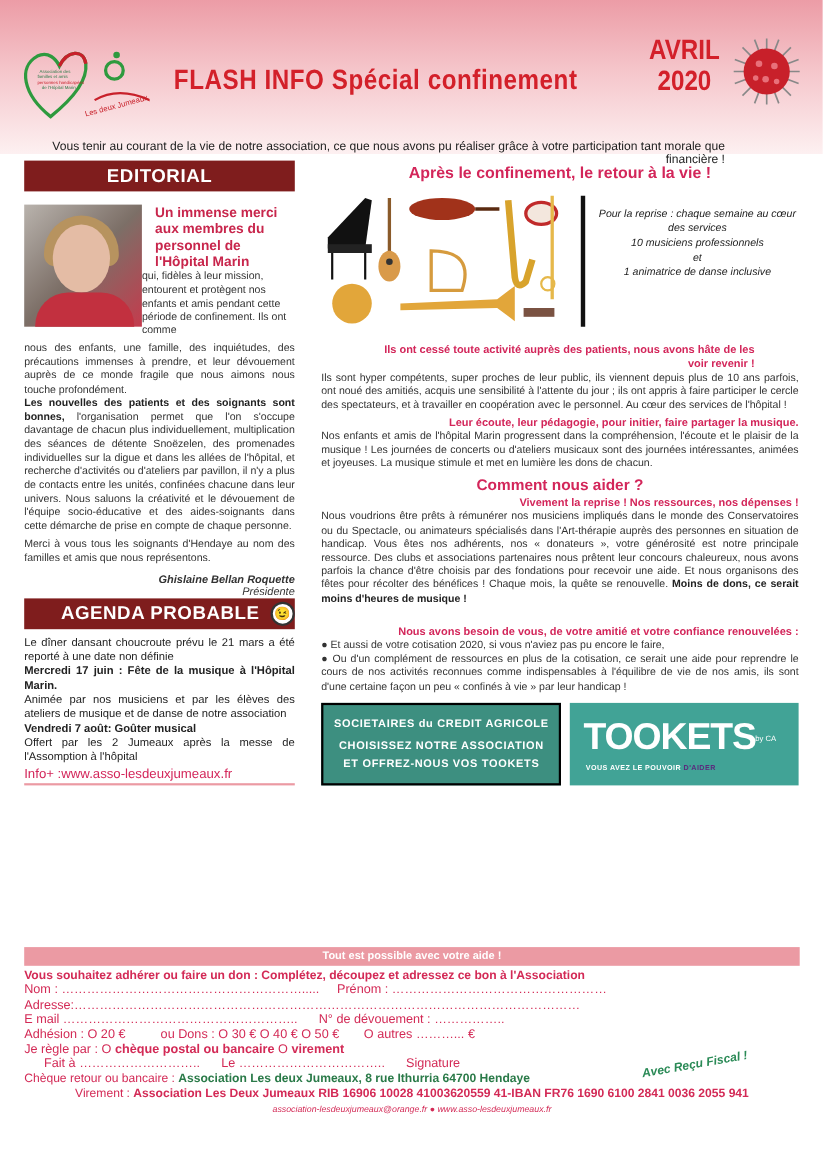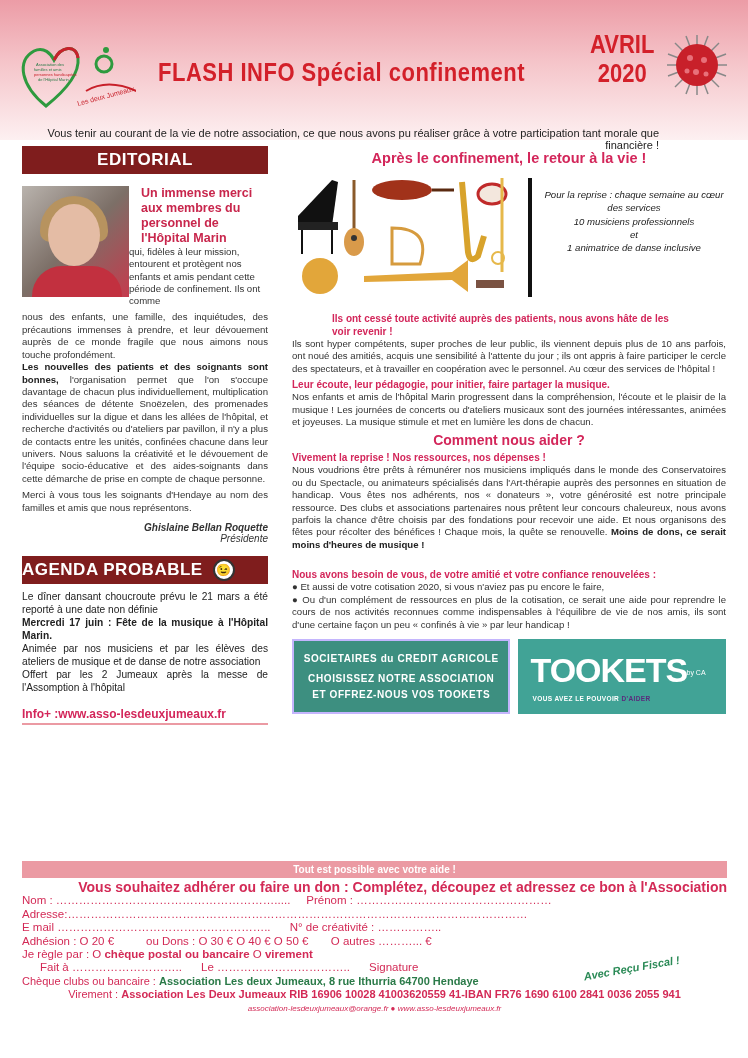--- a/index.html
+++ b/index.html
@@ -16,44 +16,44 @@
 .edit-top{display:flex;margin-top:12px}
 .photo{width:107px;height:111px;background:linear-gradient(135deg,#b9b3ad,#7c6f67 50%,#c53b4d);position:relative;flex:none}
 .photo .face{position:absolute;left:26px;top:18px;width:52px;height:62px;border-radius:50%;background:#e4bca5}
 .photo .hair{position:absolute;left:18px;top:10px;width:68px;height:46px;border-radius:34px 34px 10px 10px;background:#b7935f}
 .photo .body{position:absolute;left:10px;top:80px;width:90px;height:31px;background:#c2303f;border-radius:30px 30px 0 0}
 .edit-hl{margin-left:12px;font-size:12.5px;font-weight:bold;color:#c8264c;line-height:15px}
 .edit-intro{font-size:9.6px;line-height:12.3px;color:#333}
 .justify{text-align:justify;font-size:9.6px;line-height:12.4px;color:#333}
 .sig{text-align:right;font-size:10px;font-style:italic;margin-top:8px}
 .sig b{font-weight:bold}
-.agenda-head{margin-top:12px;display:flex;align-items:center;justify-content:flex-start;gap:10px}
+.agenda-head{display:flex;align-items:center;justify-content:flex-end;gap:10px}
 .smiley{width:22px;height:22px;border:2px solid #333;border-radius:50%;background:#fff;font-size:12px;line-height:18px;text-align:center;color:#333}
 .agenda{margin-top:6px;font-size:10.2px;line-height:13px;color:#222;text-align:justify}
 .agenda b{font-weight:bold}
-.info-link{color:#d3265a;font-weight:bold;font-size:12px;display:block;margin-top:14px}
+.info-link{color:#d3265a;font-weight:normal;font-size:12px;display:block;margin-top:2px}
 .agenda-line{border-bottom:2px solid #eb9aa3;margin-top:2px}
 .right{position:absolute;left:292px;top:146px;width:434px}
 .r-title{color:#d3265a;font-weight:bold;font-size:14.5px;text-align:center;margin-top:4px}
 .music{display:flex;margin-top:6px}
 .instruments{width:250px;height:130px;position:relative}
 .pitch{flex:1;text-align:center;font-size:9.6px;line-height:13.3px;font-style:italic;color:#222;padding-top:16px}
 .pitch b{font-weight:normal}
-.pink-c{color:#d3265a;font-weight:bold;text-align:left;font-size:10px;line-height:13px}
+.pink-c{color:#d3265a;font-weight:bold;text-align:right;font-size:10px;line-height:13px}
 .big-h{color:#d3265a;font-weight:bold;text-align:center;font-size:14px;margin-top:4px}
 .r-body{font-size:9.6px;line-height:12.4px;text-align:justify;color:#333}
 .tookets{display:flex;gap:8px;margin-top:8px;margin-left:0}
-.tk-left{width:219px;height:75px;background:#3d8f80;color:#fff;font-size:10px;text-align:center;font-weight:bold;letter-spacing:0.6px;padding-top:10px;line-height:16px;border:2px solid #c4b5fd}
+.tk-left{width:219px;height:75px;background:#3d8f80;color:#fff;font-size:10px;text-align:center;font-weight:bold;letter-spacing:0.6px;padding-top:10px;line-height:16px;border:2px solid #000000}
 .tk-right{width:208px;height:75px;background:#41a396;position:relative;color:#fff}
 .tk-logo{position:absolute;left:12px;top:12px;font-size:34px;font-weight:bold;letter-spacing:-1px}
 .tk-tag{position:absolute;left:14px;top:56px;font-size:6.5px;font-weight:bold;letter-spacing:0.4px}
 .tk-tag span{color:#5a2b7d}
 .form-bar{position:absolute;left:22px;top:861px;width:705px;height:17px;background:#eb9aa3;color:#fff;font-weight:bold;font-size:10px;text-align:center;line-height:17px}
 .form{position:absolute;left:22px;top:881px;width:705px;color:#d32a56;font-size:11.5px;line-height:13.4px}
-.form .ftitle{text-align:right;font-weight:bold;font-size:14px}
+.form .ftitle{text-align:left;font-weight:bold;font-size:11px}
 .green{color:#2a7a48;font-weight:bold}
 .recu{position:absolute;left:583px;top:962px;color:#2a8a56;font-weight:bold;font-style:italic;font-size:11px;transform:rotate(-10deg)}
 .small{font-size:8px}
 .center{text-align:center}
 </style>
 </head>
 <body>
 
 <div class="header">
   <svg class="logo" viewBox="0 0 120 80">
@@ -118,20 +118,21 @@
   </div>
 
   <div class="sec-head agenda-head">
     <span>AGENDA PROBABLE</span>
     <span class="smiley">😉</span>
   </div>
   <div class="agenda">
     <div>Le dîner dansant choucroute prévu le 21 mars a été reporté à une date non définie</div>
     <div><b>Mercredi 17 juin : Fête de la musique à l'Hôpital Marin.</b></div>
     <div>Animée par nos musiciens et par les élèves des ateliers de musique et de danse de notre association</div>
+    <div><b>Vendredi 7 août: Goûter musical</b></div>
     <div>Offert par les 2 Jumeaux après la messe de l'Assomption à l'hôpital</div>
     <span class="info-link">Info+ :www.asso-lesdeuxjumeaux.fr</span>
     <div class="agenda-line"></div>
   </div>
 </div>
 
 <div class="right">
   <div class="r-title">Après le confinement, le retour à la vie !</div>
   <div class="music">
     <svg class="instruments" viewBox="0 0 250 130">
@@ -184,21 +185,21 @@
       <div class="tk-tag"><span style="color:#fff">VOUS AVEZ LE POUVOIR </span><span>D'AIDER</span></div>
     </div>
   </div>
 </div>
 
 <div class="form-bar">Tout est possible avec votre aide !</div>
 <div class="form">
   <div class="ftitle">Vous souhaitez adhérer ou faire un don : Complétez, découpez et adressez ce bon à l'Association</div>
   <div><span>Nom : ………………………………………………….....</span>&nbsp;&nbsp;&nbsp;&nbsp;&nbsp;<span>Prénom : ……………………………………………</span></div>
   <div style="white-space:nowrap;overflow:hidden;width:620px">Adresse:…………………………………………………………………………………………………………</div>
-  <div><span>E mail ………………………………………………..</span>&nbsp;&nbsp;&nbsp;&nbsp;&nbsp;&nbsp;<span>N° de créativité : ……………..</span></div>
+  <div><span>E mail ………………………………………………..</span>&nbsp;&nbsp;&nbsp;&nbsp;&nbsp;&nbsp;<span>N° de dévouement : ……………..</span></div>
   <div><span>Adhésion : O  20 €</span>&nbsp;&nbsp;&nbsp;&nbsp;&nbsp;&nbsp;&nbsp;&nbsp;&nbsp;&nbsp;<span>ou Dons : O 30 €  O 40 €  O 50 €</span>&nbsp;&nbsp;&nbsp;&nbsp;&nbsp;&nbsp;&nbsp;<span>O autres ………... €</span></div>
   <div><span>Je règle par :  O </span><b>chèque postal ou bancaire</b><span>  O </span><b>virement</b></div>
   <div style="padding-left:18px"><span>Fait à ………………………..</span>&nbsp;&nbsp;&nbsp;&nbsp;&nbsp;&nbsp;<span>Le ……………………………..</span>&nbsp;&nbsp;&nbsp;&nbsp;&nbsp;&nbsp;<span>Signature</span></div>
-  <div style="font-size:11px"><span>Chèque clubs ou bancaire : </span><span class="green">Association Les deux Jumeaux, 8 rue Ithurria 64700 Hendaye</span></div>
+  <div style="font-size:11px"><span>Chèque retour ou bancaire : </span><span class="green">Association Les deux Jumeaux, 8 rue Ithurria 64700 Hendaye</span></div>
   <div class="center" style="font-size:11px"><span>Virement : </span><b>Association Les Deux Jumeaux RIB 16906 10028 41003620559 41-IBAN FR76 1690 6100 2841 0036 2055 941</b></div>
   <div class="center small" style="font-style:italic">association-lesdeuxjumeaux@orange.fr ● www.asso-lesdeuxjumeaux.fr</div>
 </div>
 <div class="recu">Avec Reçu Fiscal !</div>
 
 </body></html>

